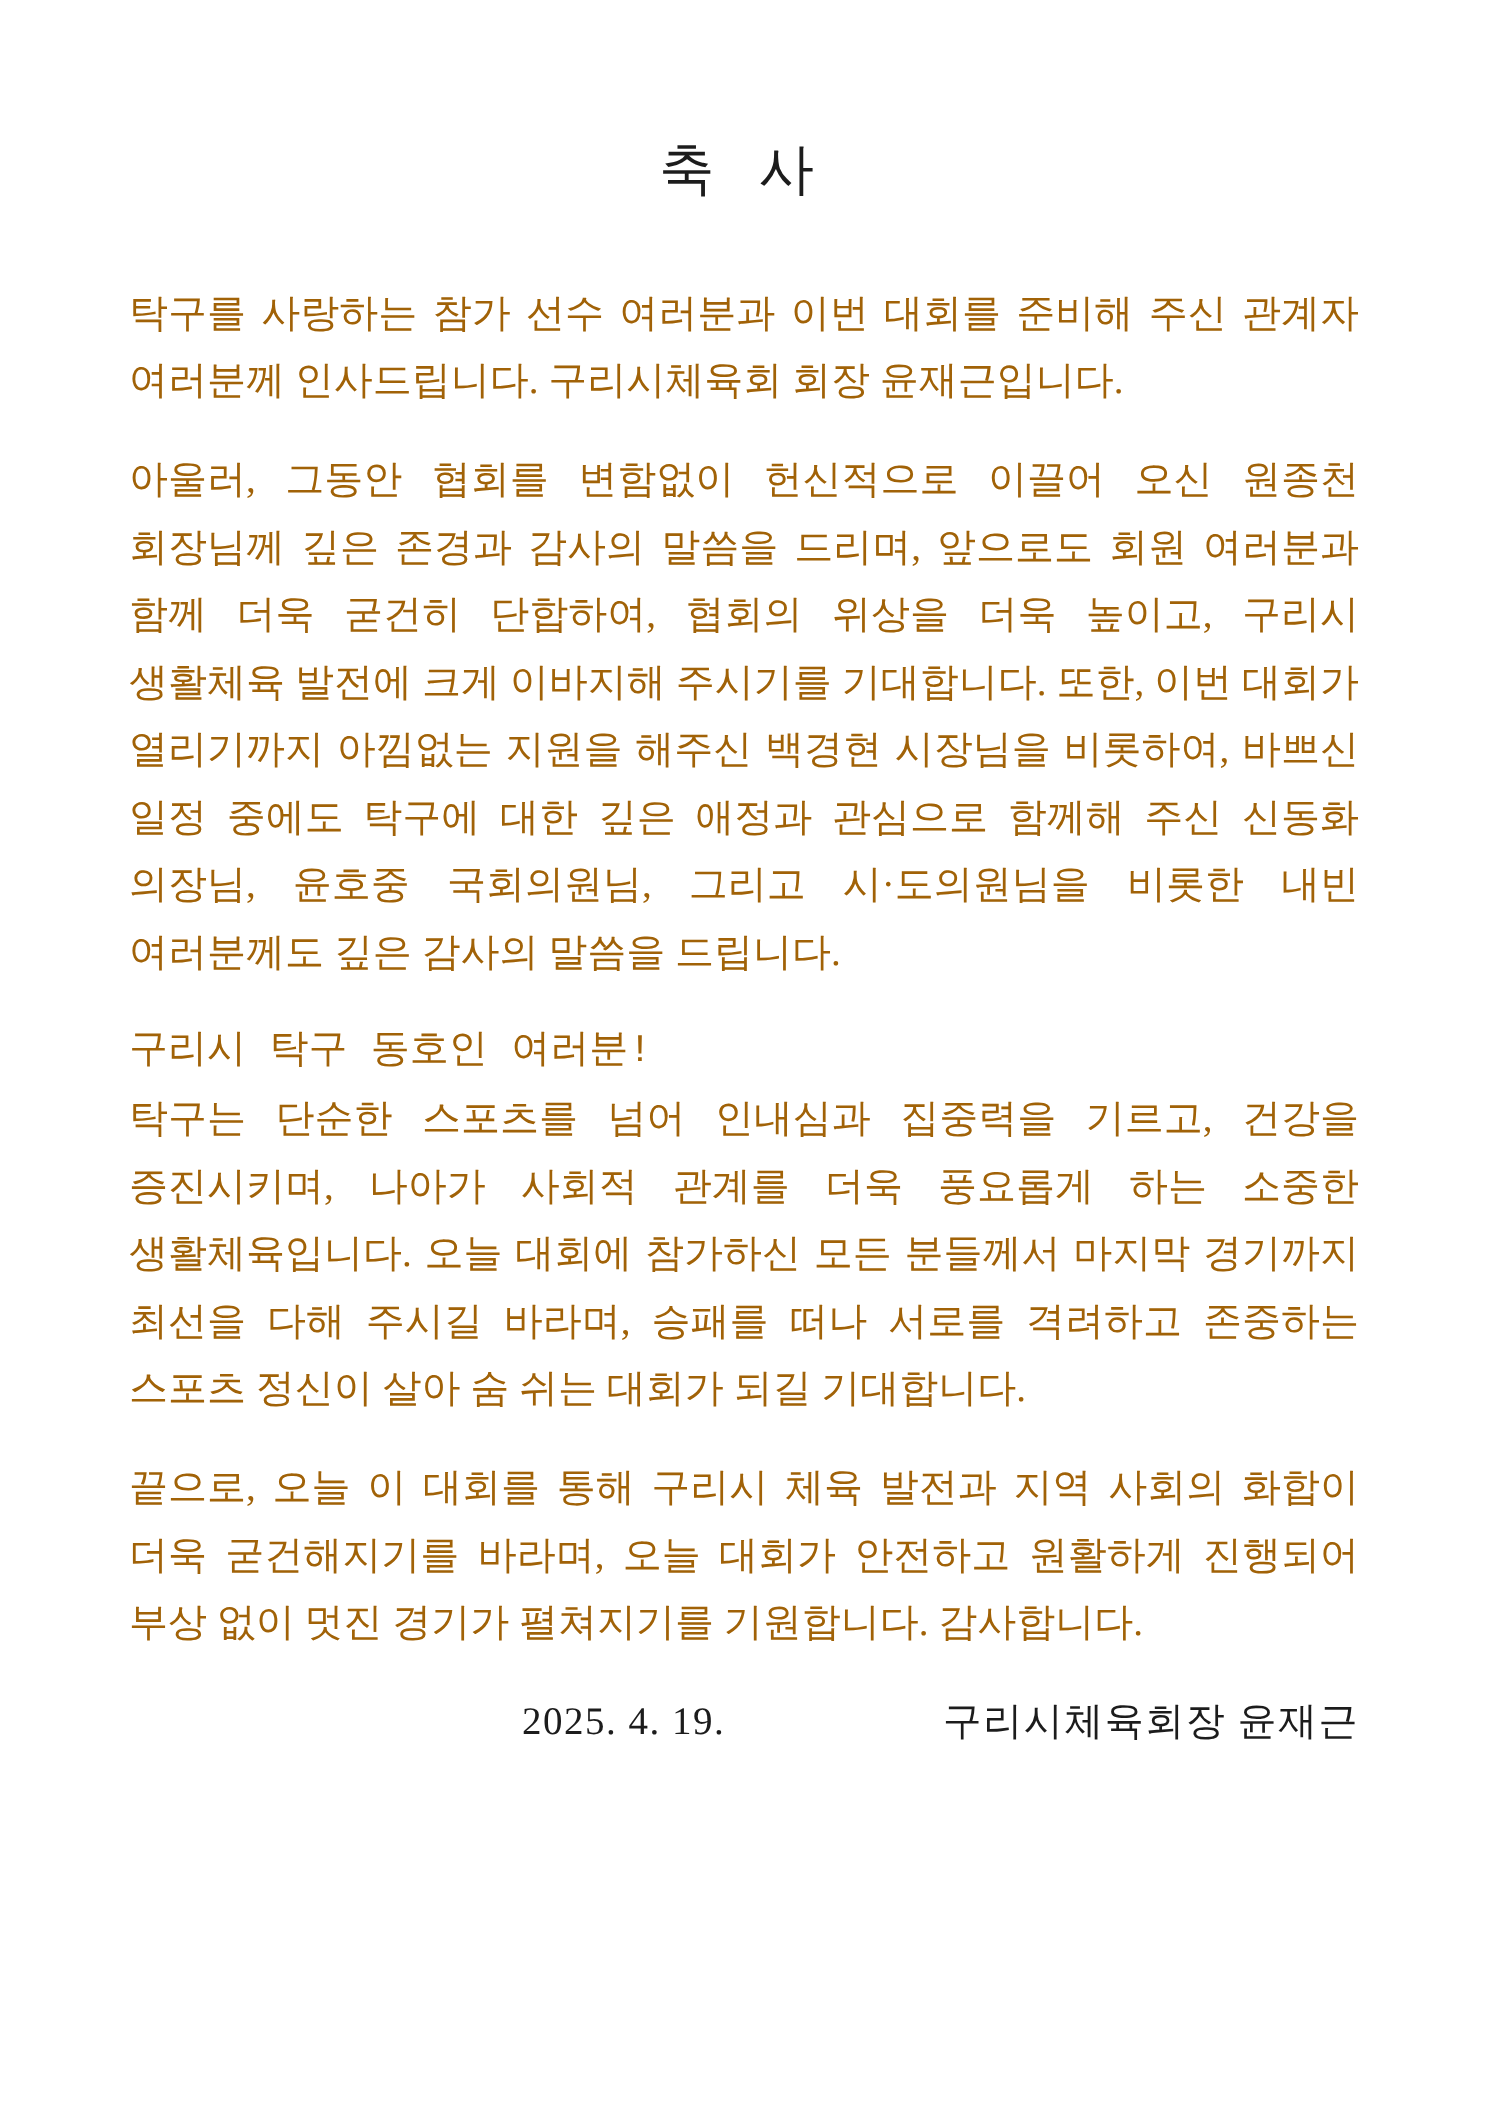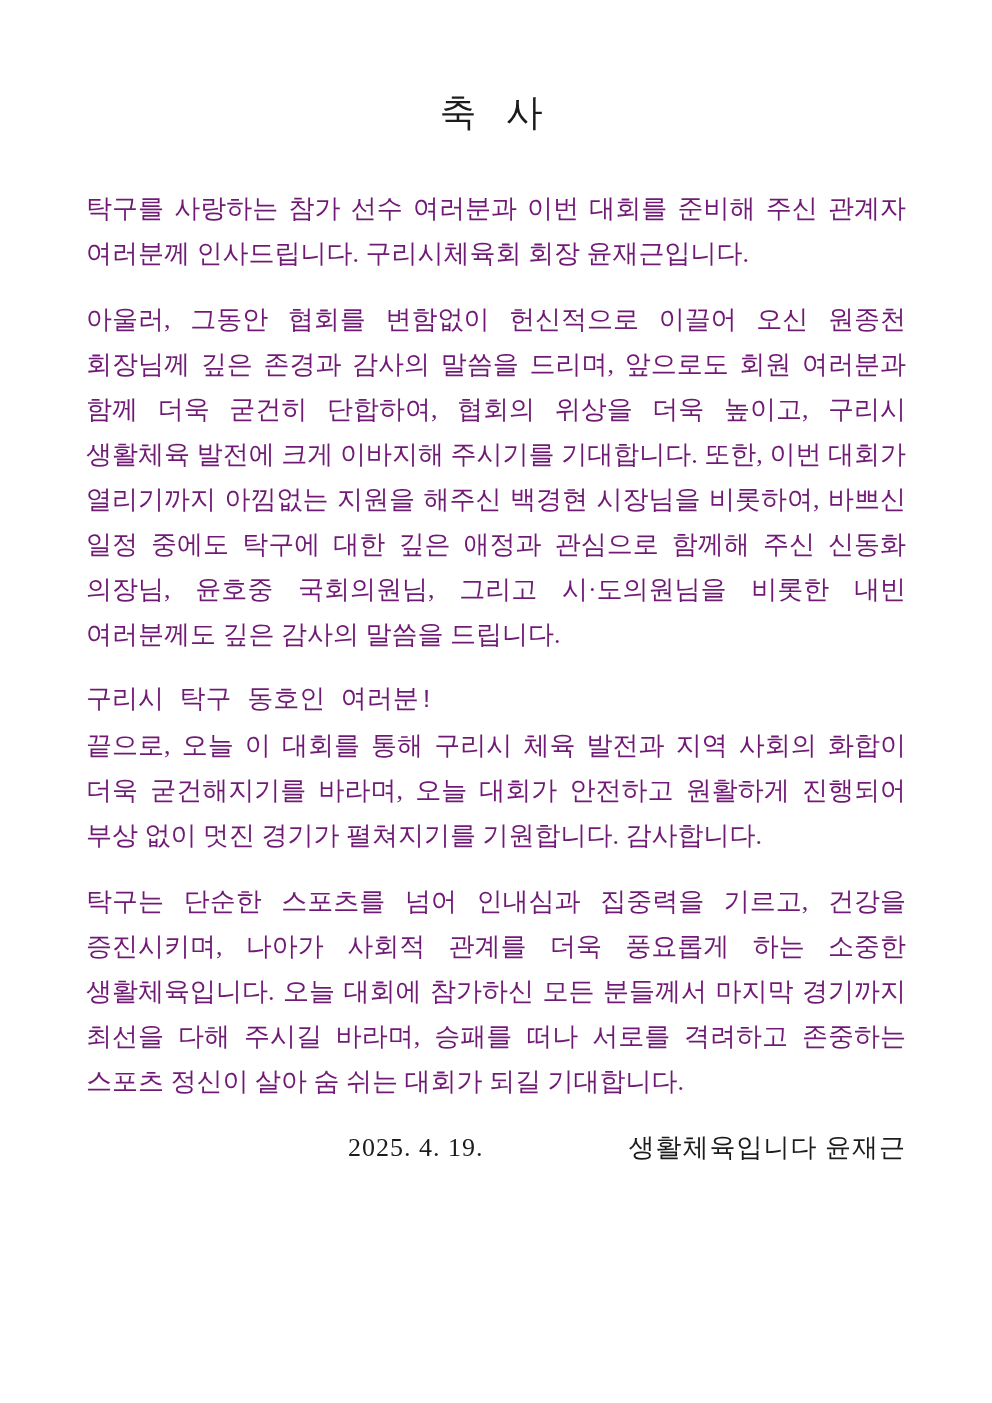--- a/index.html
+++ b/index.html
@@ -26,21 +26,21 @@
     margin: 0 0 48px 0;
     color: #1c1c1c;
   }
   .body-text p {
     font-size: 26px;
     line-height: 45px;
     margin: 0 0 21px 0;
     text-align: justify;
     text-align-last: left;
     word-break: keep-all;
-    color: #701a75;
+    color: #a16207;
   }
   .body-text p.no-gap {
     margin-bottom: 0;
     font-family: Liberation Mono, monospace;
   }
   .sign-row {
     display: flex;
     align-items: flex-end;
     font-size: 26px;
     line-height: 45px;
@@ -64,23 +64,23 @@
   <h1 class="doc-title">축 사</h1>
 
   <div class="body-text">
     <p>탁구를 사랑하는 참가 선수 여러분과 이번 대회를 준비해 주신 관계자 여러분께 인사드립니다. 구리시체육회 회장 윤재근입니다.</p>
 
 
     <p>아울러, 그동안 협회를 변함없이 헌신적으로 이끌어 오신 원종천 회장님께 깊은 존경과 감사의 말씀을 드리며, 앞으로도 회원 여러분과 함께 더욱 굳건히 단합하여, 협회의 위상을 더욱 높이고, 구리시 생활체육 발전에 크게 이바지해 주시기를 기대합니다. 또한, 이번 대회가 열리기까지 아낌없는 지원을 해주신 백경현 시장님을 비롯하여, 바쁘신 일정 중에도 탁구에 대한 깊은 애정과 관심으로 함께해 주신 신동화 의장님, 윤호중 국회의원님, 그리고 시·도의원님을 비롯한 내빈 여러분께도 깊은 감사의 말씀을 드립니다.</p>
 
     <p class="no-gap">구리시 탁구 동호인 여러분!</p>
 
+    <p>탁구는 단순한 스포츠를 넘어 인내심과 집중력을 기르고, 건강을 증진시키며, 나아가 사회적 관계를 더욱 풍요롭게 하는 소중한 생활체육입니다. 오늘 대회에 참가하신 모든 분들께서 마지막 경기까지 최선을 다해 주시길 바라며, 승패를 떠나 서로를 격려하고 존중하는 스포츠 정신이 살아 숨 쉬는 대회가 되길 기대합니다.</p>
+
     <p>끝으로, 오늘 이 대회를 통해 구리시 체육 발전과 지역 사회의 화합이 더욱 굳건해지기를 바라며, 오늘 대회가 안전하고 원활하게 진행되어 부상 없이 멋진 경기가 펼쳐지기를 기원합니다. 감사합니다.</p>
-
-    <p>탁구는 단순한 스포츠를 넘어 인내심과 집중력을 기르고, 건강을 증진시키며, 나아가 사회적 관계를 더욱 풍요롭게 하는 소중한 생활체육입니다. 오늘 대회에 참가하신 모든 분들께서 마지막 경기까지 최선을 다해 주시길 바라며, 승패를 떠나 서로를 격려하고 존중하는 스포츠 정신이 살아 숨 쉬는 대회가 되길 기대합니다.</p>
   </div>
 
   <div class="sign-row">
     <span class="sign-date">2025. 4. 19.</span>
-    <span class="sign-name">생활체육입니다 윤재근</span>
+    <span class="sign-name">구리시체육회장 윤재근</span>
   </div>
 
 </div>
 
 </body></html>

